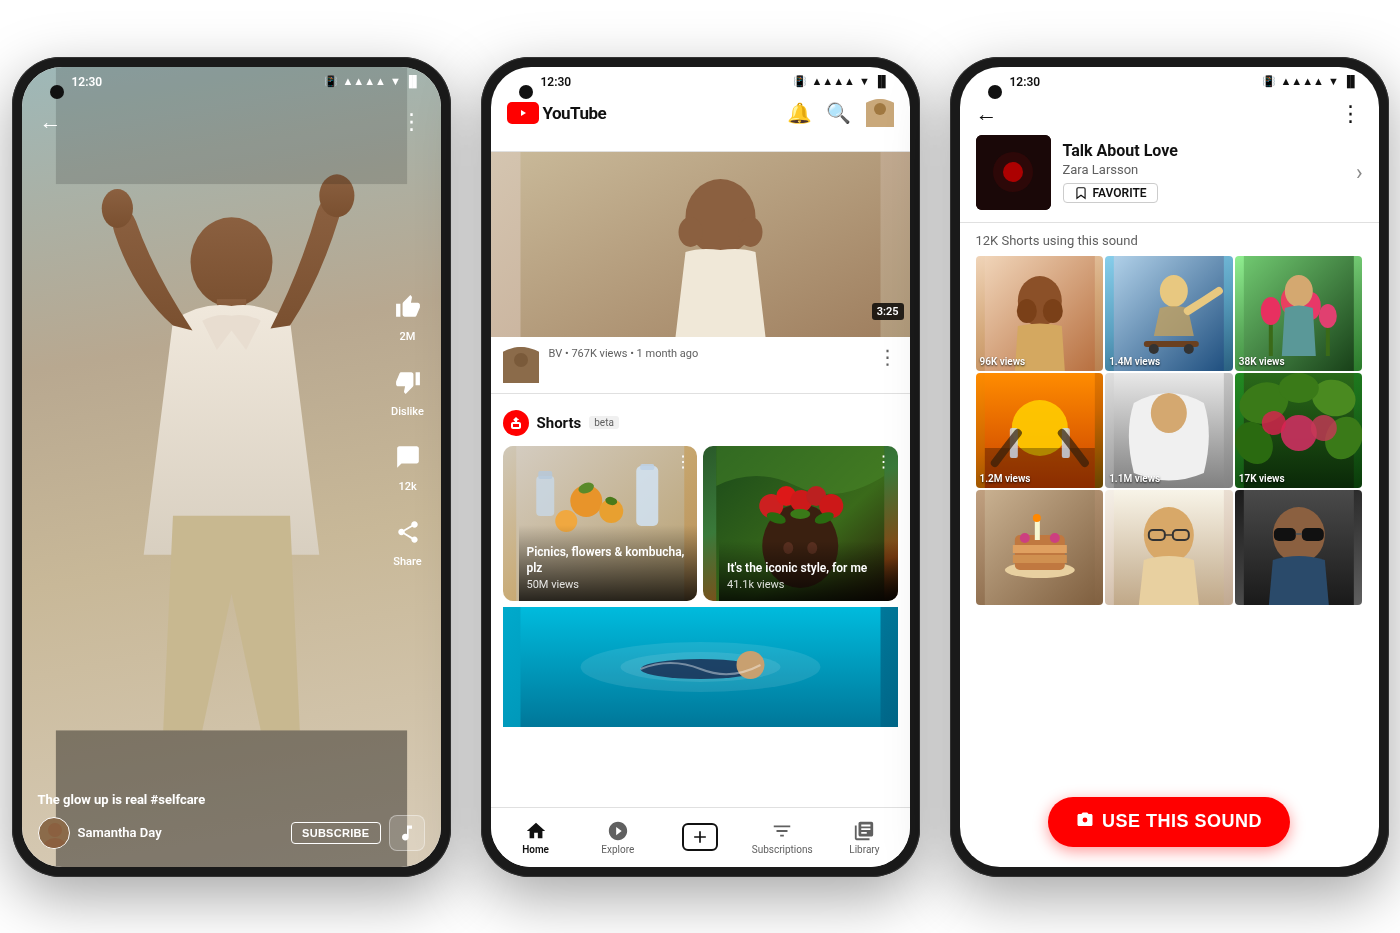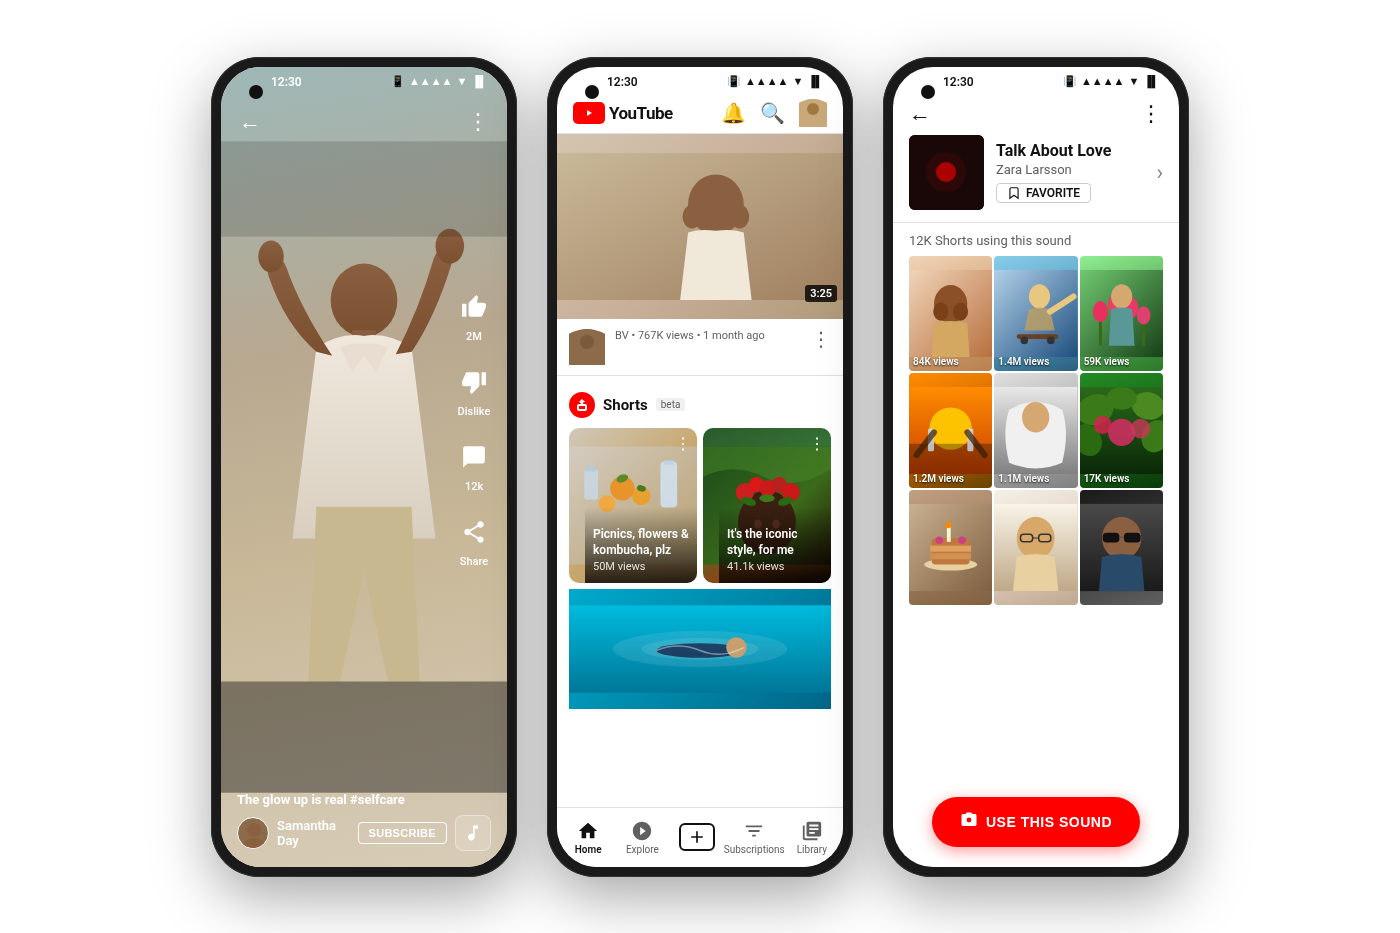--- a/index.html
+++ b/index.html
@@ -10,21 +10,21 @@
       display: flex;
       align-items: center;
       justify-content: center;
       gap: 30px;
       font-family: 'Roboto', Arial, sans-serif;
       overflow: hidden;
     }
 
     
     .phone {
-      width: 306px;
+      width: 439px;
       height: 820px;
       background: #1a1a1a;
       border-radius: 48px;
       padding: 10px;
       box-shadow: 0 20px 60px rgba(0,0,0,0.35), inset 0 0 0 1px #333;
       position: relative;
       flex-shrink: 0;
     }
     .phone-inner {
       width: 100%;
@@ -151,21 +151,21 @@
       display: flex;
       align-items: center;
       justify-content: center;
       border: 1px solid rgba(255,255,255,0.4);
     }
 
     .yt-header {
       display: flex;
       align-items: center;
       justify-content: space-between;
-      padding: 6px 16px 6px;
+      padding: 6px 16px 24px;
       border-bottom: 0.5px solid #e0e0e0;
       gap: 20px;
     }
     .yt-logo {
       display: flex;
       align-items: center;
       gap: 4px;
     }
     .yt-logo-icon {
       width: 32px;
@@ -460,21 +460,21 @@
     .use-sound-btn {
       position: absolute;
       bottom: 20px;
       left: 50%;
       transform: translateX(-50%);
       background: #ff0000;
       color: #fff;
       border: none;
       border-radius: 25px;
       padding: 14px 28px;
-      font-size: 14px;
+      font-size: 18px;
       font-weight: 700;
       letter-spacing: 0.5px;
       display: flex;
       align-items: center;
       gap: 8px;
       white-space: nowrap;
       box-shadow: 0 4px 15px rgba(255,0,0,0.4);
       z-index: 10;
     }
     .camera-icon { font-size: 16px; }
@@ -896,21 +896,21 @@
                 <stop offset="0%" style="stop-color:#f0d4b8"></stop>
                 <stop offset="100%" style="stop-color:#b87040"></stop>
               </linearGradient>
             </defs>
           <rect width="110" height="115" fill="url(#sv1g)"></rect>
           <ellipse cx="55" cy="45" rx="22" ry="25" fill="#8B5028"></ellipse>
           <path d="M33 70 Q55 65 77 70 L80 115 L30 115Z" fill="#d4a860"></path>
           <ellipse cx="42" cy="55" rx="10" ry="12" fill="#7a4018"></ellipse>
           <ellipse cx="68" cy="55" rx="10" ry="12" fill="#7a4018"></ellipse>
         </svg>
-        <span class="sv-views">84K views</span>
+        <span class="sv-views">96K views</span>
       </div>
 
       <div class="sound-video-thumb sv2">
         <svg width="100%" height="115" viewBox="0 0 110 115" style="position:absolute;top:0;left:0;">
           <defs>
               <linearGradient id="sv2g" x1="0%" y1="0%" x2="100%" y2="100%">
                 <stop offset="0%" style="stop-color:#b0d0e8"></stop>
                 <stop offset="100%" style="stop-color:#205080"></stop>
               </linearGradient>
             </defs>
@@ -944,21 +944,21 @@
           <rect x="65" y="55" width="4" height="45" fill="#3a6a18"></rect>
           <rect x="82" y="65" width="4" height="35" fill="#3a6a18"></rect>
           <ellipse cx="27" cy="55" rx="10" ry="14" fill="#e83060"></ellipse>
           <ellipse cx="47" cy="45" rx="10" ry="14" fill="#e84060"></ellipse>
           <ellipse cx="67" cy="50" rx="10" ry="14" fill="#e83868"></ellipse>
           <ellipse cx="84" cy="60" rx="9" ry="12" fill="#e04070"></ellipse>
 
           <ellipse cx="55" cy="35" rx="14" ry="16" fill="#d4a870"></ellipse>
           <path d="M41 52 Q55 47 69 52 L72 100 L38 100Z" fill="#5a9898"></path>
         </svg>
-        <span class="sv-views">59K views</span>
+        <span class="sv-views">38K views</span>
       </div>
 
       <div class="sound-video-thumb sv4">
         <svg width="100%" height="115" viewBox="0 0 110 115" style="position:absolute;top:0;left:0;">
           <defs>
               <linearGradient id="sv4g" x1="0%" y1="0%" x2="0%" y2="100%">
                 <stop offset="0%" style="stop-color:#ff8c00"></stop>
                 <stop offset="100%" style="stop-color:#c84000"></stop>
               </linearGradient>
             </defs>

